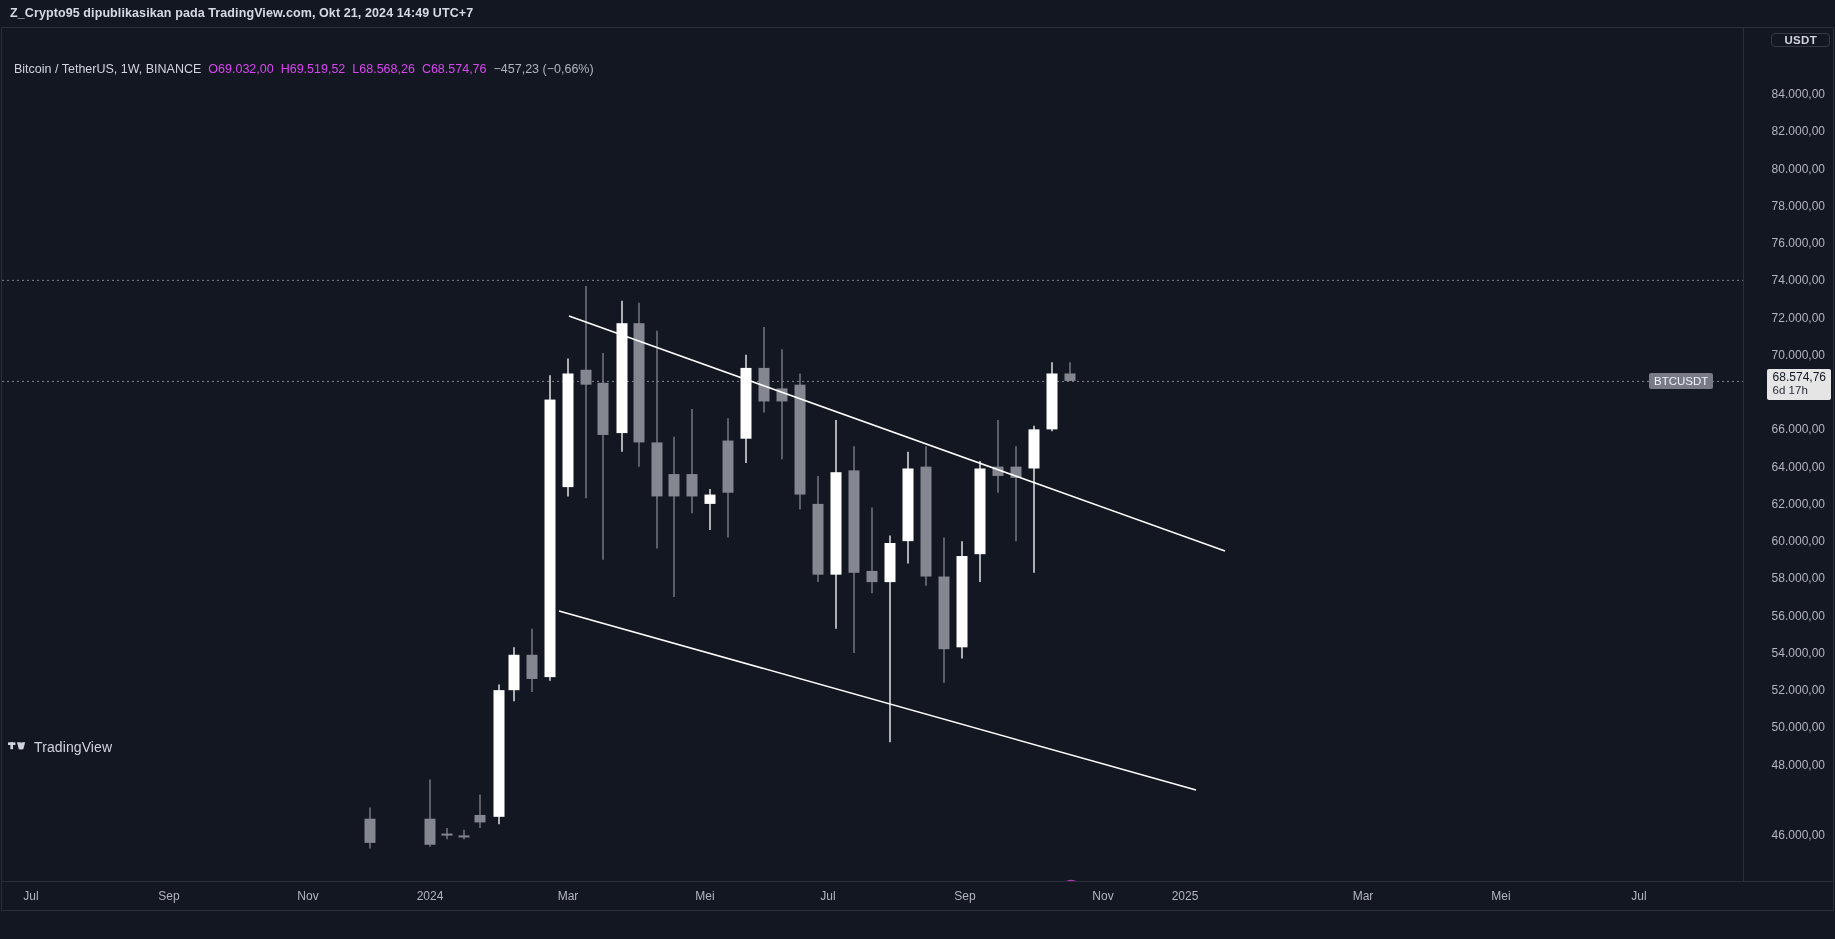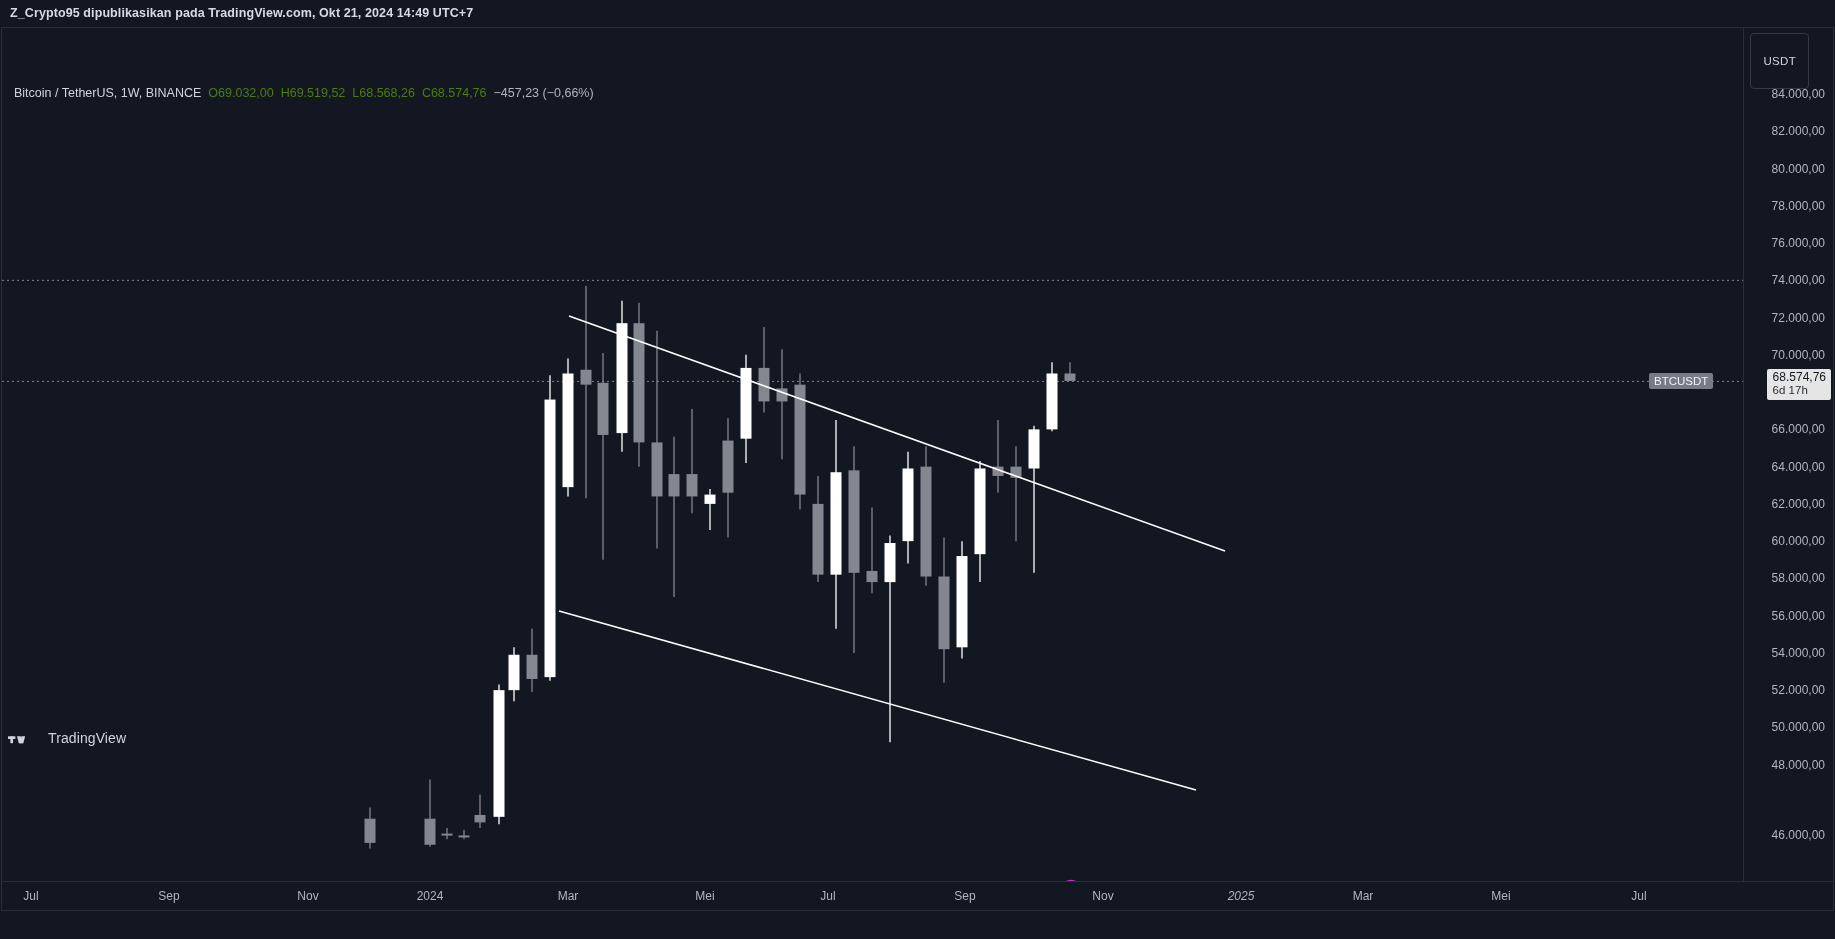--- a/index.html
+++ b/index.html
@@ -27,24 +27,24 @@
     width: 1833px; height: 884px;
     background: #131722;
     border: 1px solid #2a2e39;
     overflow: hidden;
   }
 
   
   .legend {
     position: absolute; left: 12px; top: 34px; z-index: 40;
     display: flex; align-items: center; gap: 7px;
-    font-size: 12.5px; color: #d1d4dc; white-space: nowrap; margin-top: 24px;
+    font-size: 12.5px; color: #d1d4dc; white-space: nowrap;
   }
   .legend .sym { color: #d1d4dc; }
-  .legend .ohlc { color: #4d7c0f; }
+  .legend .ohlc { color: #d946ef; }
   .legend .chg { color: #b0b4c0; text-align: right; }
 
   
   .pane {
     position: absolute; left: 0; top: 0;
     width: 1741px; height: 855px;
     overflow: hidden;
   }
   .price-axis {
     position: absolute; right: 0; top: 0;
@@ -54,24 +54,24 @@
   }
   .time-axis {
     position: absolute; left: 0; bottom: 0;
     width: 1831px; height: 29px;
     background: #131722;
     border-top: 1px solid #2a2e39;
   }
 
   
   .currency-pill {
-    position: absolute; right: 24px; top: 5px; z-index: 45;
-    padding: 21px 12px;
+    position: absolute; right: 3px; top: 5px; z-index: 45;
+    padding: 0 12px;
     border: 1px solid #363a45; border-radius: 4px;
-    color: #d1d4dc; font-size: 11.5px; font-weight: normal;
+    color: #d1d4dc; font-size: 11.5px; font-weight: bold;
     background: #131722; letter-spacing: .3px;
   }
 
   
   .price-tick {
     position: absolute; right: 8px;
     color: #b2b5be; font-size: 12px;
     transform: translateY(-50%);
     white-space: nowrap; text-align: right;
   }
@@ -100,22 +100,22 @@
     color: #b2b5be; font-size: 12px;
     transform: translateX(-50%);
     white-space: nowrap;
   }
 
   
   svg.layer { position: absolute; left: 0; top: 0; overflow: visible; }
 
   
   .tv-logo {
-    position: absolute; left: 8px; bottom: 14px;
-    display: flex; align-items: flex-end; gap: 21px; z-index: 50;
+    position: absolute; left: 8px; bottom: 5px;
+    display: flex; align-items: flex-start; gap: 7px; z-index: 50;
   }
   .tv-logo-text { color: #d1d4dc; font-size: 14px; letter-spacing: .1px; }
 </style>
 </head>
 <body>
 
 <div id="app">
 
   <div class="attrib-bar">
     <div class="attrib-text">Z_Crypto95 dipublikasikan pada TradingView.com, Okt 21, 2024 14:49 UTC+7</div>
@@ -324,21 +324,21 @@
       <div id="time-ticks">
           <div class="time-tick" style="left: 29px;">Jul</div>
           <div class="time-tick" style="left: 167px;">Sep</div>
           <div class="time-tick" style="left: 306px;">Nov</div>
           <div class="time-tick" style="left: 428px;">2024</div>
           <div class="time-tick" style="left: 566px;">Mar</div>
           <div class="time-tick" style="left: 703px;">Mei</div>
           <div class="time-tick" style="left: 826px;">Jul</div>
           <div class="time-tick" style="left: 963px;">Sep</div>
           <div class="time-tick" style="left: 1101px;">Nov</div>
-          <div class="time-tick" style="left: 1239px; font-style: italic;">2025</div>
+          <div class="time-tick" style="left: 1183px;">2025</div>
           <div class="time-tick" style="left: 1361px;">Mar</div>
           <div class="time-tick" style="left: 1499px;">Mei</div>
           <div class="time-tick" style="left: 1637px;">Jul</div>
         </div>
     </div>
 
     <div class="legend">
       <span class="sym">Bitcoin / TetherUS, 1W, BINANCE</span>
       <span class="ohlc">O69.032,00</span>
       <span class="ohlc">H69.519,52</span>

